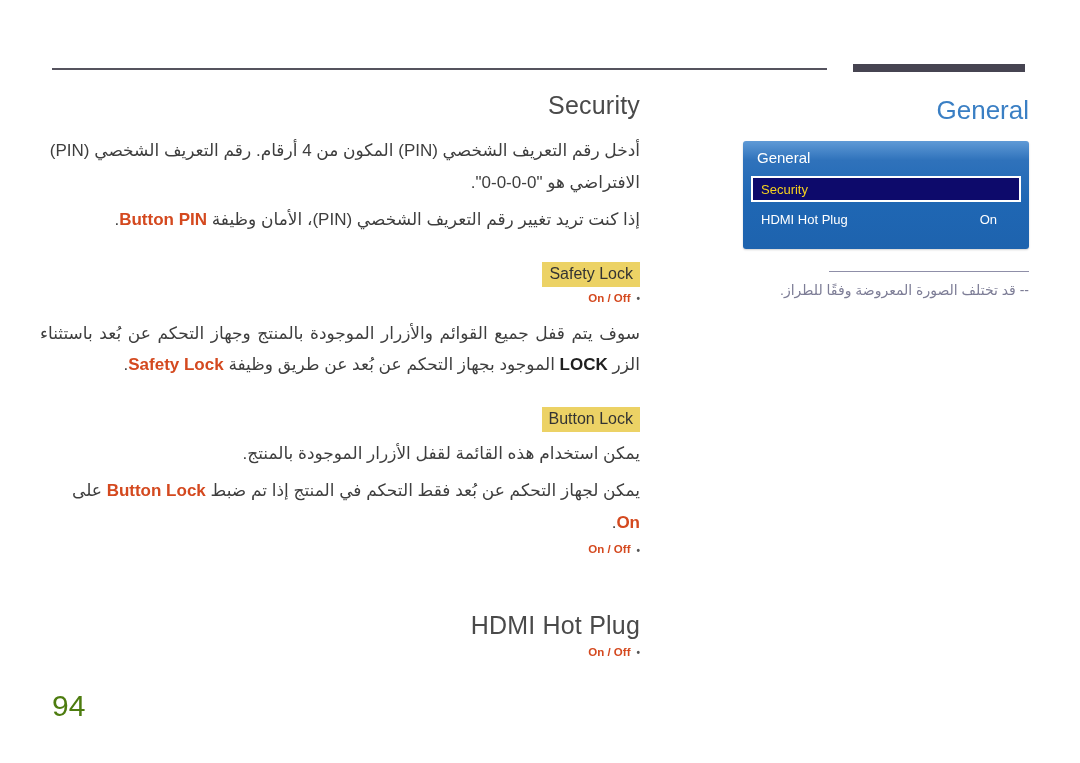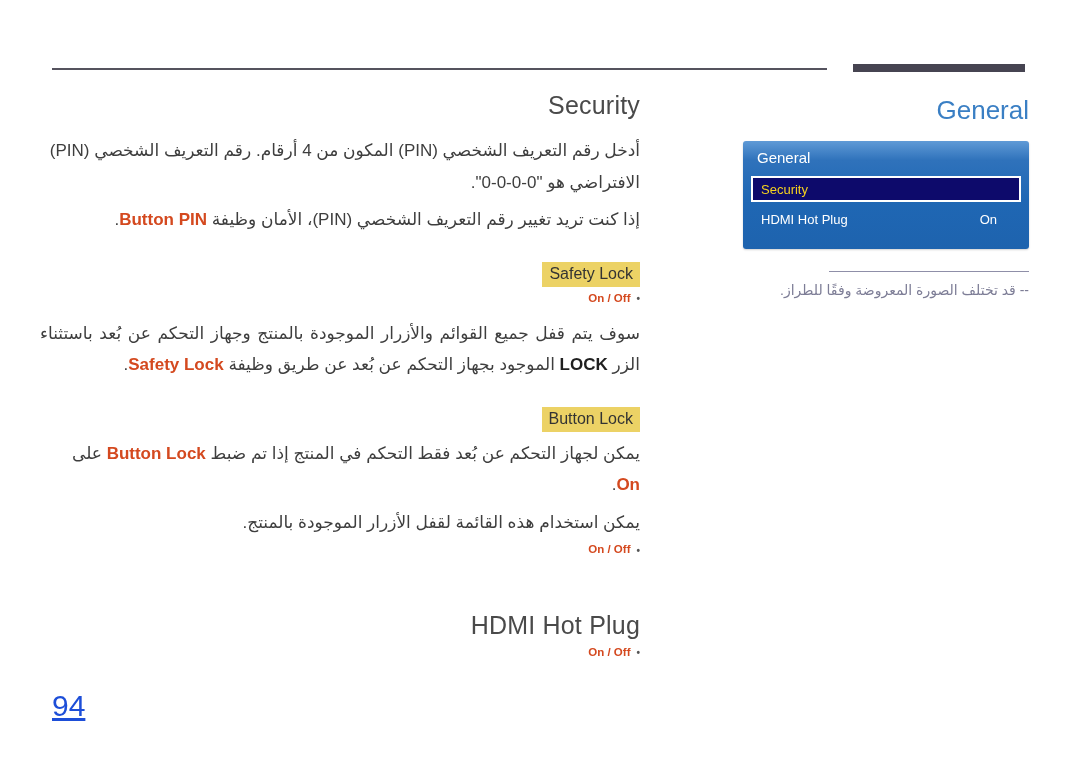--- a/index.html
+++ b/index.html
@@ -224,23 +224,22 @@
     text-align: right;
     line-height: 1.6;
   }
 
   
   .page-number {
     position: absolute;
     left: 52px;
     bottom: 40px;
     font-size: 30px;
-    color: #1d4ed8;
-    direction: ltr;
-    text-decoration: underline;
+    color: #4d7c0f;
+    direction: ltr;
   }
 </style>
 </head>
 <body>
 
 <div class="rule-thin"></div>
 <div class="rule-thick"></div>
 
 <div class="main-col">
 
@@ -265,25 +264,25 @@
 
   <p class="para justify">
     <span>سوف يتم قفل جميع القوائم والأزرار الموجودة بالمنتج وجهاز التحكم عن بُعد باستثناء الزر </span><span class="strong-lock">LOCK</span><span> الموجود بجهاز التحكم عن بُعد عن طريق وظيفة </span><span class="hl-orange">Safety Lock</span><span>.</span>
   </p>
 
 
   <div class="chip-wrap">
     <span class="chip">Button Lock</span>
   </div>
 
+  <p class="para tight">يمكن استخدام هذه القائمة لقفل الأزرار الموجودة بالمنتج.</p>
+
   <p class="para tight">
     <span>يمكن لجهاز التحكم عن بُعد فقط التحكم في المنتج إذا تم ضبط </span><span class="hl-orange">Button Lock</span><span> على </span><span class="hl-orange">On</span><span>.</span>
   </p>
-
-  <p class="para tight">يمكن استخدام هذه القائمة لقفل الأزرار الموجودة بالمنتج.</p>
 
   <div class="bullet-line">
     <span class="dot">•</span><span class="val">On / Off</span>
   </div>
 
   <h1 class="section-title spaced-top">HDMI Hot Plug</h1>
 
 
   <div class="bullet-line">
     <span class="dot">•</span><span class="val">On / Off</span>

